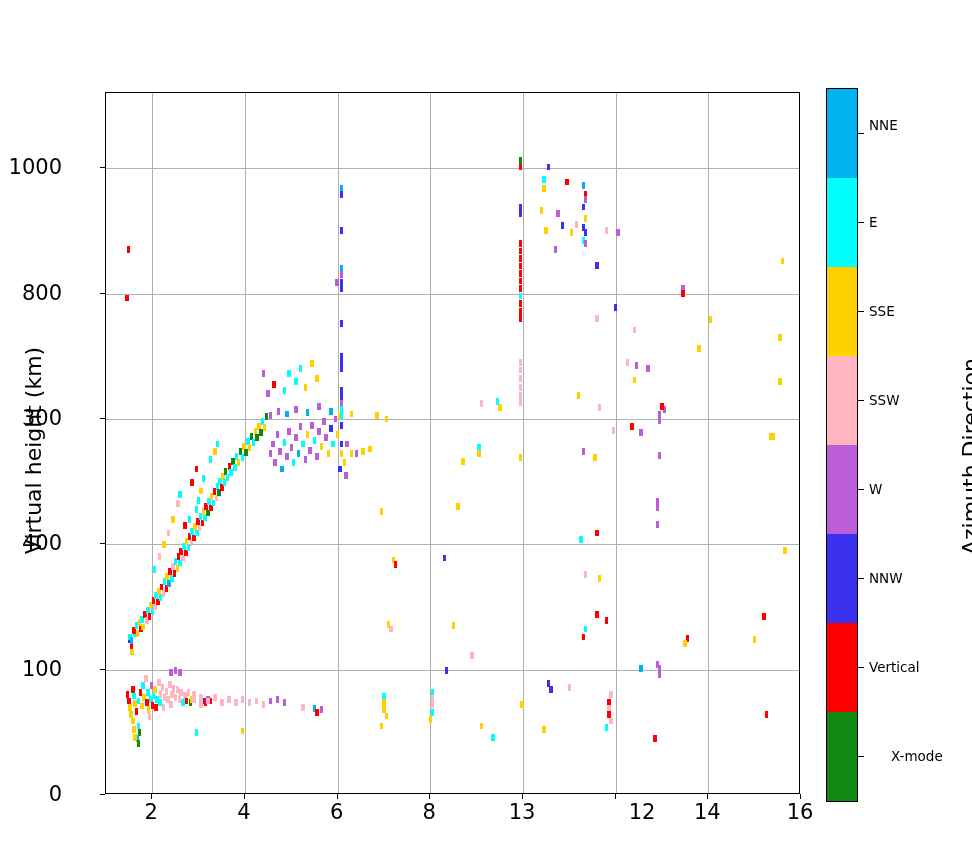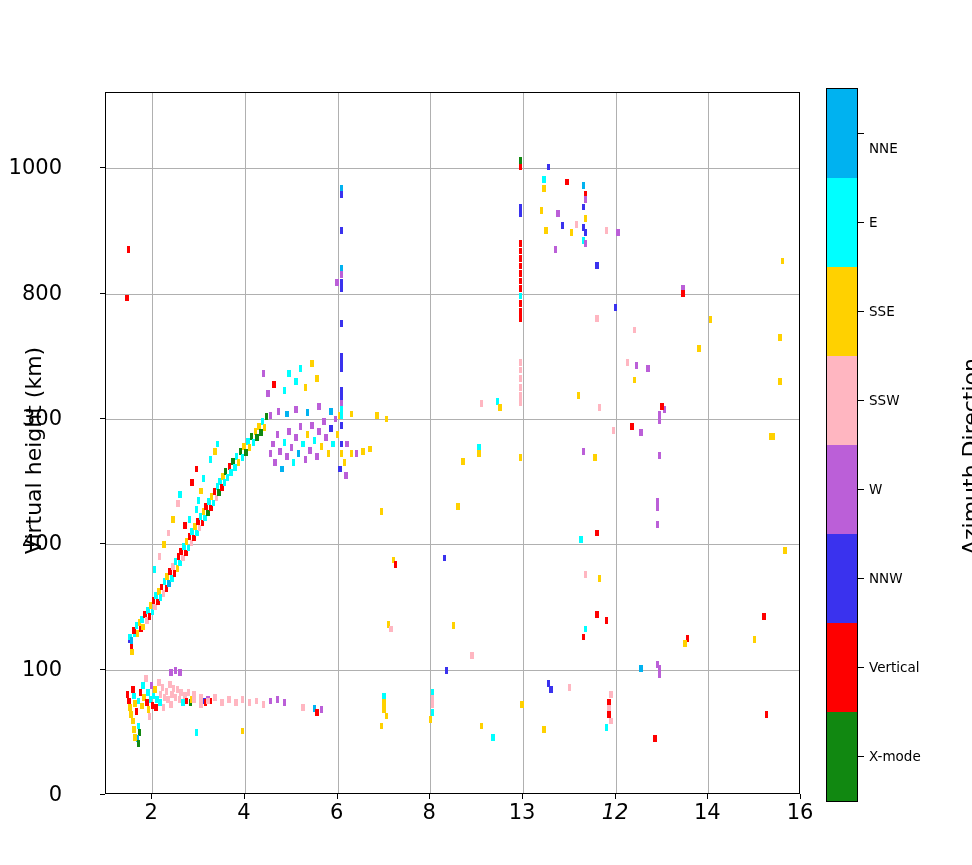--- a/index.html
+++ b/index.html
@@ -570,21 +570,21 @@
       <div class="ticklabel-x" style="left: 151.3px;">2</div>
       <div class="tick-x" style="left: 244px;"></div>
       <div class="ticklabel-x" style="left: 244px;">4</div>
       <div class="tick-x" style="left: 336.7px;"></div>
       <div class="ticklabel-x" style="left: 336.7px;">6</div>
       <div class="tick-x" style="left: 429.3px;"></div>
       <div class="ticklabel-x" style="left: 429.3px;">8</div>
       <div class="tick-x" style="left: 522px;"></div>
       <div class="ticklabel-x" style="left: 522px;">13</div>
       <div class="tick-x" style="left: 614.7px;"></div>
-      <div class="ticklabel-x" style="left: 615px; font-style: italic;">12</div>
+      <div class="ticklabel-x" style="left: 642px;">12</div>
       <div class="tick-x" style="left: 707.3px;"></div>
       <div class="ticklabel-x" style="left: 707.3px;">14</div>
       <div class="tick-x" style="left: 800px;"></div>
       <div class="ticklabel-x" style="left: 800px;">16</div>
     </div>
   <div id="ylabels">
       <div class="tick-y" style="top: 794px;"></div>
       <div class="ticklabel-y" style="top: 794px; right: 32px;">0</div>
       <div class="tick-y" style="top: 668.6px;"></div>
       <div class="ticklabel-y" style="top: 668.6px; right: 32px;">100</div>
@@ -605,31 +605,31 @@
       <div class="cbar-seg" style="height: 12.5%; background: rgb(0, 255, 255);"></div>
       <div class="cbar-seg" style="height: 12.5%; background: rgb(255, 209, 0);"></div>
       <div class="cbar-seg" style="height: 12.5%; background: rgb(255, 182, 193);"></div>
       <div class="cbar-seg" style="height: 12.5%; background: rgb(187, 95, 216);"></div>
       <div class="cbar-seg" style="height: 12.5%; background: rgb(58, 50, 238);"></div>
       <div class="cbar-seg" style="height: 12.5%; background: rgb(254, 0, 0);"></div>
       <div class="cbar-seg" style="height: 12.5%; background: rgb(17, 136, 17);"></div>
     </div>
   <div id="cbar-annots">
       <div class="cbar-tick" style="top: 132.5px;"></div>
-      <div class="cbar-label" style="top: 148px;">NNE</div>
+      <div class="cbar-label" style="top: 125px;">NNE</div>
       <div class="cbar-tick" style="top: 221.5px;"></div>
       <div class="cbar-label" style="top: 221.5px;">E</div>
       <div class="cbar-tick" style="top: 310.5px;"></div>
       <div class="cbar-label" style="top: 310.5px;">SSE</div>
       <div class="cbar-tick" style="top: 399.5px;"></div>
       <div class="cbar-label" style="top: 399.5px;">SSW</div>
       <div class="cbar-tick" style="top: 488.5px;"></div>
       <div class="cbar-label" style="top: 488.5px;">W</div>
       <div class="cbar-tick" style="top: 577.5px;"></div>
       <div class="cbar-label" style="top: 577.5px;">NNW</div>
       <div class="cbar-tick" style="top: 666.5px;"></div>
       <div class="cbar-label" style="top: 666.5px;">Vertical</div>
       <div class="cbar-tick" style="top: 755.5px;"></div>
-      <div class="cbar-label" style="top: 755.5px;">X-mode</div>
+      <div class="cbar-label" style="top: 755.5px; margin-left: 22px;">X-mode</div>
     </div>
   <div class="cbar-axis-label">Azimuth Direction</div>
 
 </div>
 
 </body></html>

